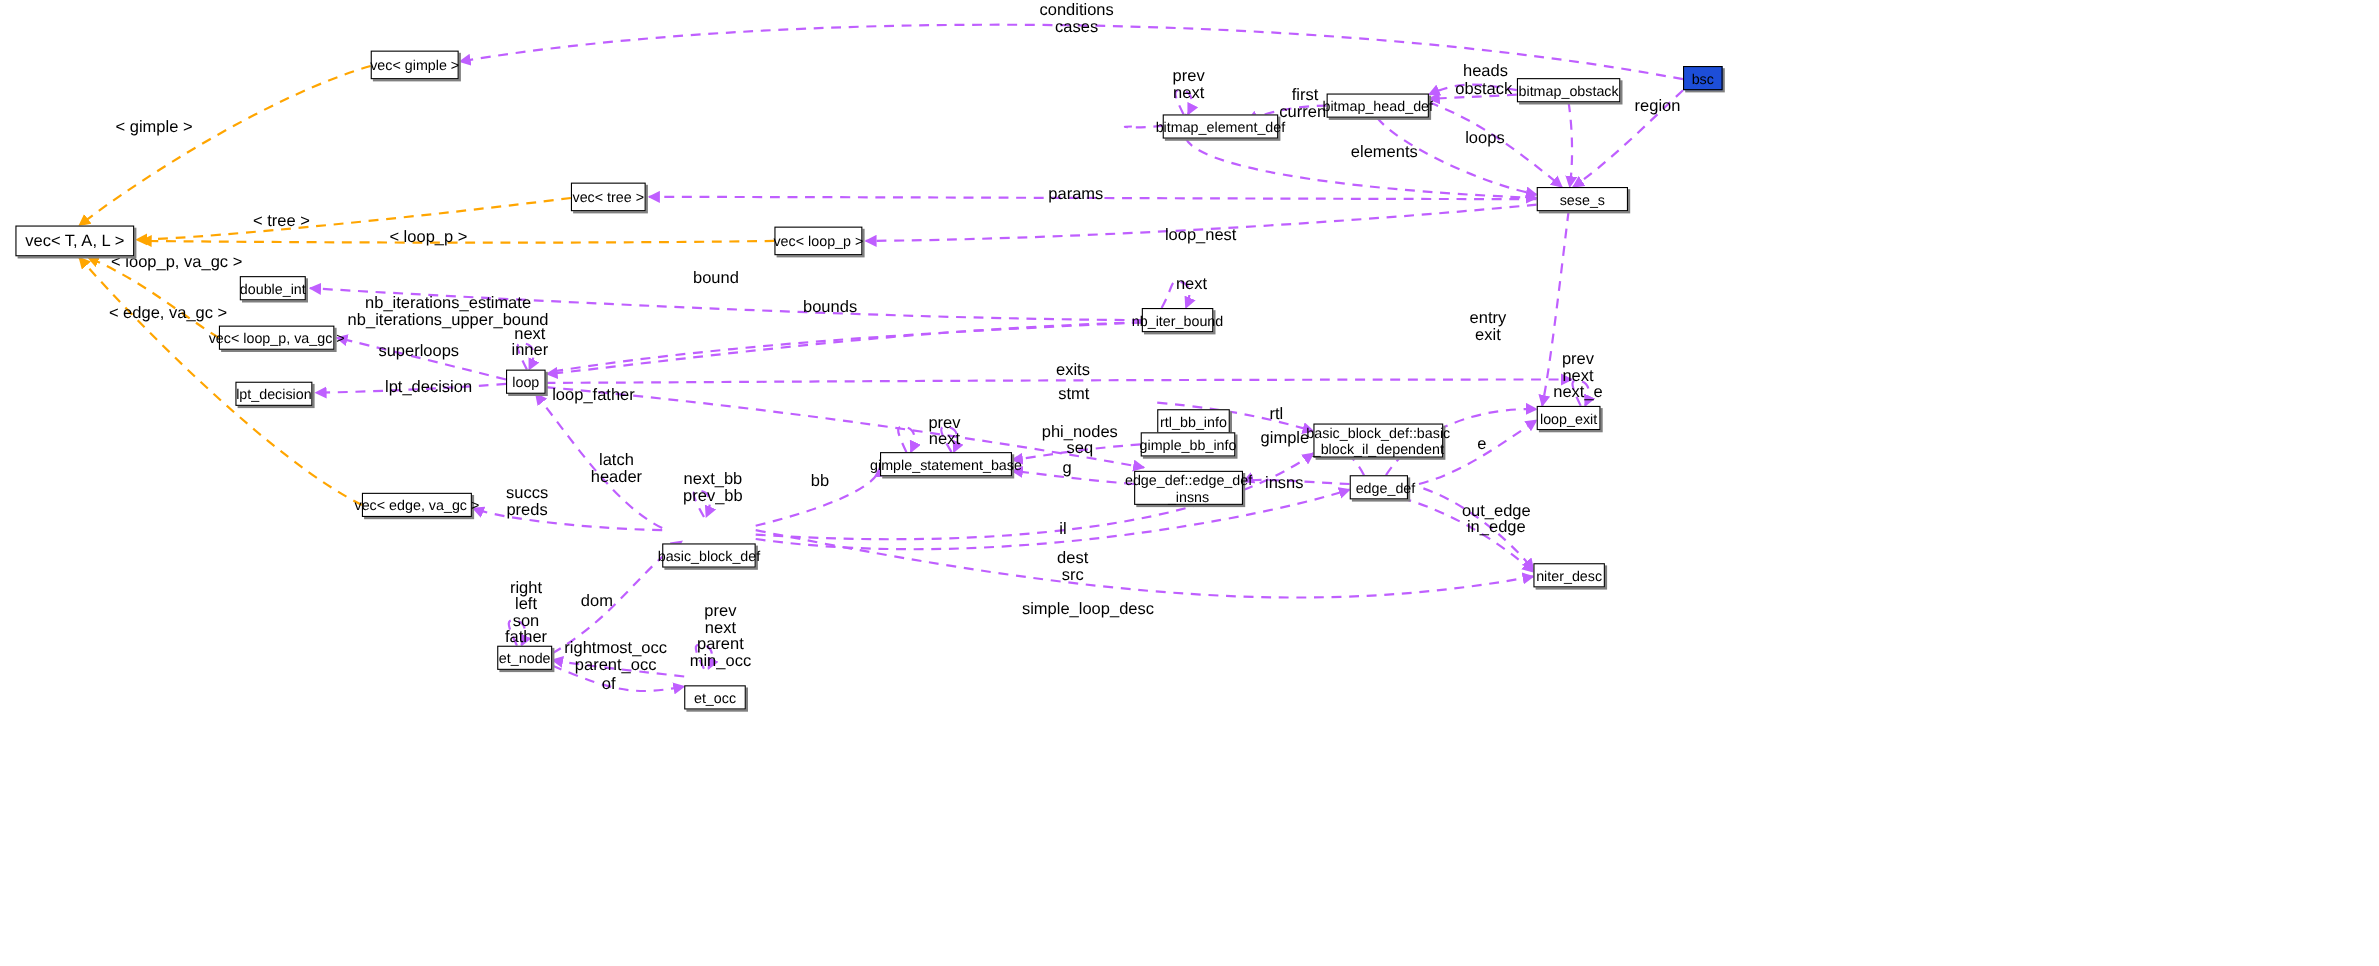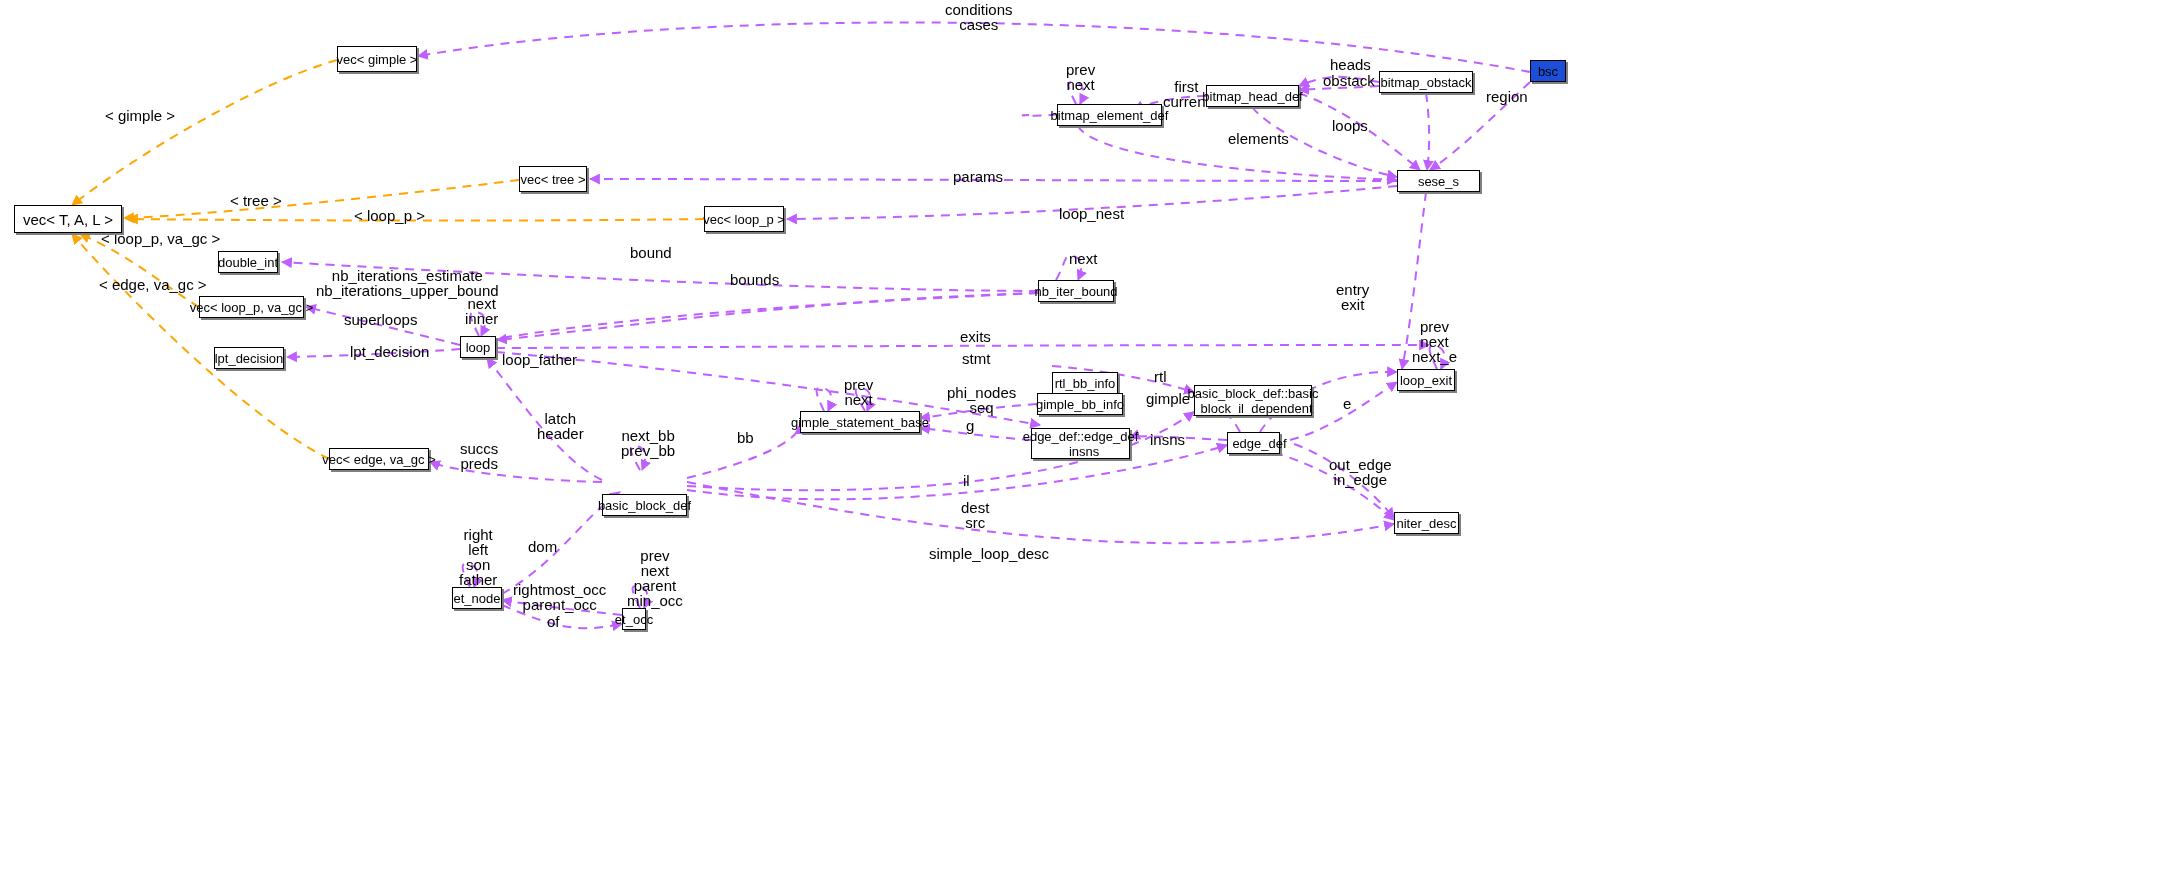--- a/index.html
+++ b/index.html
@@ -139,26 +139,26 @@
       <div class="node small" style="left: 337px; top: 46px; width: 80px; height: 26px;">vec&lt; gimple &gt;</div>
       <div class="node small" style="left: 519px; top: 166px; width: 68px; height: 26px;">vec&lt; tree &gt;</div>
       <div class="node small" style="left: 704px; top: 206px; width: 80px; height: 26px;">vec&lt; loop_p &gt;</div>
       <div class="node small" style="left: 218px; top: 251px; width: 60px; height: 22px;">double_int</div>
       <div class="node small" style="left: 199px; top: 296px; width: 105px; height: 22px;">vec&lt; loop_p, va_gc &gt;</div>
       <div class="node small" style="left: 214px; top: 347px; width: 70px; height: 22px;">lpt_decision</div>
       <div class="node small" style="left: 329px; top: 448px; width: 100px; height: 22px;">vec&lt; edge, va_gc &gt;</div>
       <div class="node small" style="left: 460px; top: 336px; width: 36px; height: 22px;">loop</div>
       <div class="node small" style="left: 602px; top: 470px; width: 85px; height: 22px; margin-top: 24px;">basic_block_def</div>
       <div class="node small" style="left: 452px; top: 587px; width: 50px; height: 22px;">et_node</div>
-      <div class="node small" style="left: 622px; top: 608px; width: 24px; height: 22px;">et_occ</div>
+      <div class="node small" style="left: 622px; top: 623px; width: 56px; height: 22px;">et_occ</div>
       <div class="node small" style="left: 800px; top: 411px; width: 120px; height: 22px;">gimple_statement_base</div>
       <div class="node small" style="left: 1029px; top: 104px; width: 105px; height: 22px; margin-left: 28px;">bitmap_element_def</div>
       <div class="node small" style="left: 1206px; top: 85px; width: 93px; height: 22px;">bitmap_head_def</div>
       <div class="node small" style="left: 1379px; top: 71px; width: 94px; height: 22px;">bitmap_obstack</div>
-      <div class="node small" style="left: 1038px; top: 280px; width: 76px; height: 22px;">nb_iter_bound</div>
+      <div class="node small" style="left: 1038px; top: 280px; width: 65px; height: 22px;">nb_iter_bound</div>
       <div class="node small" style="left: 1052px; top: 372px; width: 66px; height: 22px;">rtl_bb_info</div>
       <div class="node small" style="left: 1037px; top: 393px; width: 86px; height: 22px;">gimple_bb_info</div>
       <div class="node small" style="left: 1031px; top: 428px; width: 99px; height: 31px;">edge_def::edge_def
 _insns</div>
       <div class="node small" style="left: 1194px; top: 385px; width: 118px; height: 31px;">basic_block_def::basic
 _block_il_dependent</div>
       <div class="node small" style="left: 1227px; top: 432px; width: 53px; height: 22px; padding-left: 12px;">edge_def</div>
       <div class="node small" style="left: 1397px; top: 170px; width: 83px; height: 22px;">sese_s</div>
       <div class="node small" style="left: 1397px; top: 369px; width: 58px; height: 22px;">loop_exit</div>
       <div class="node small" style="left: 1394px; top: 512px; width: 65px; height: 22px;">niter_desc</div>

